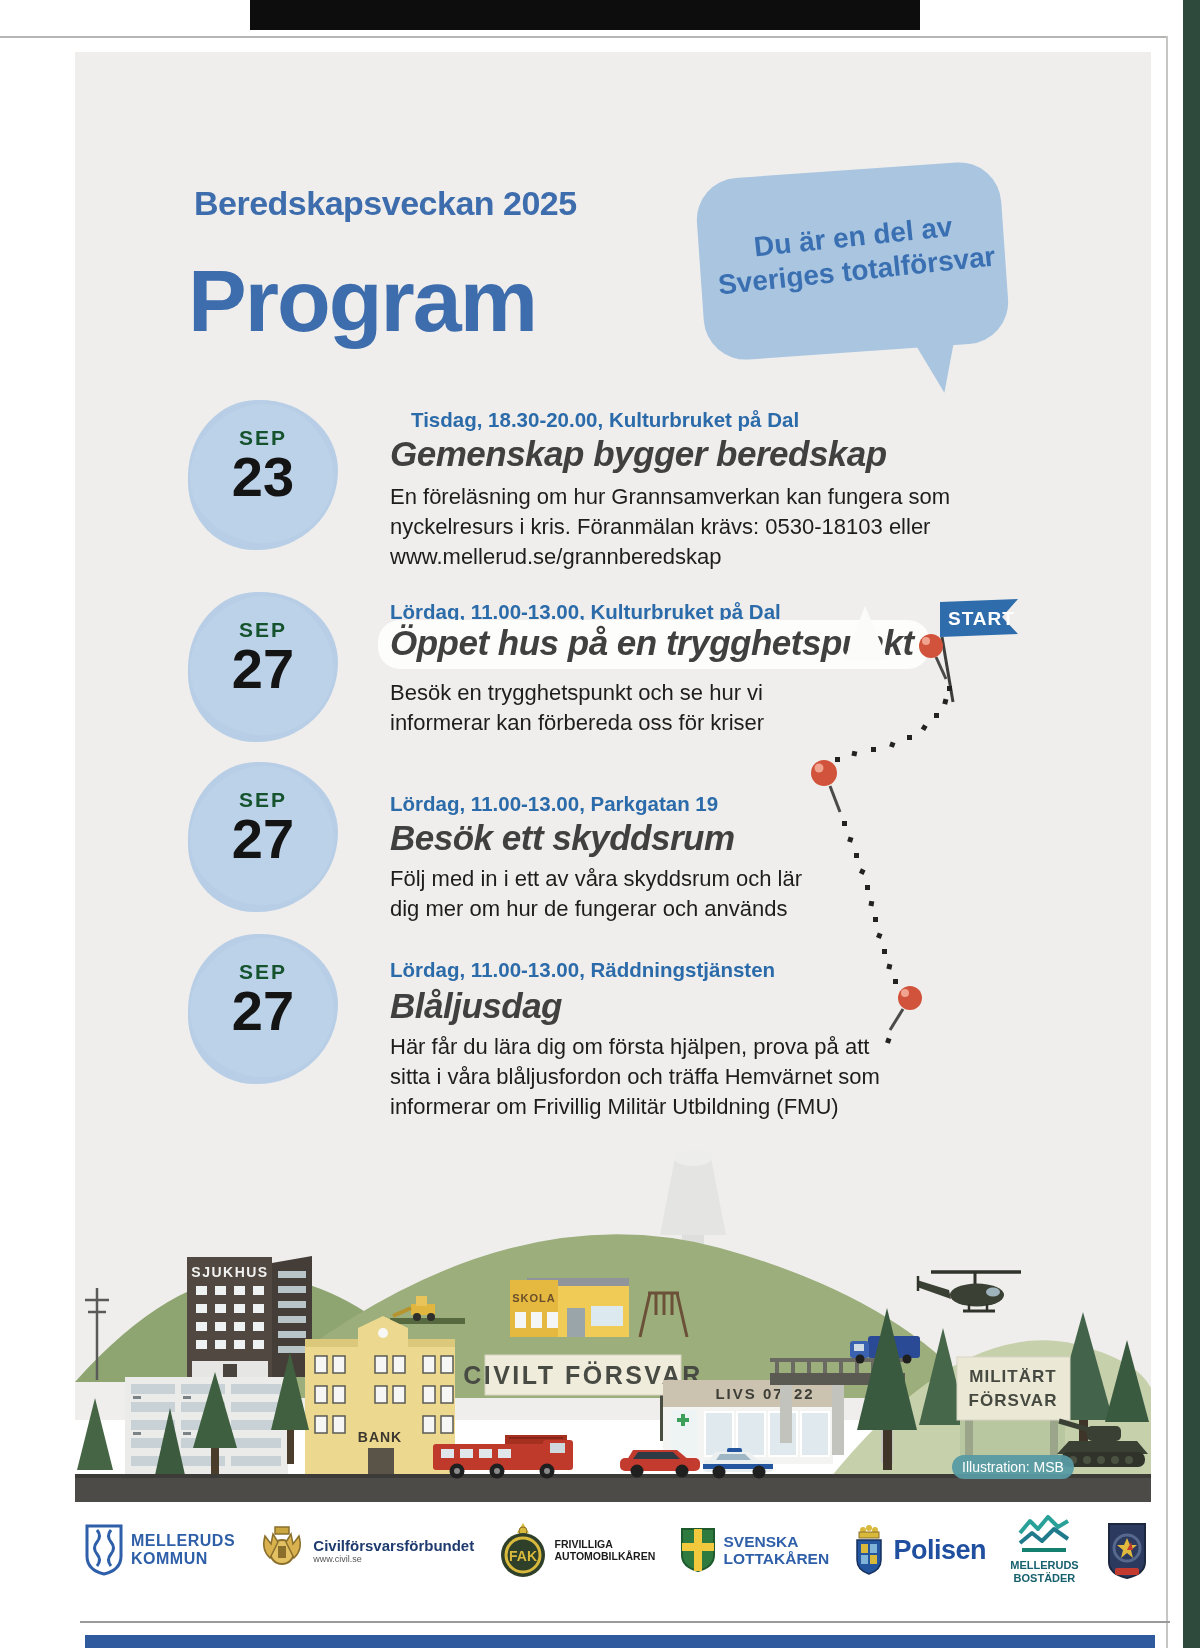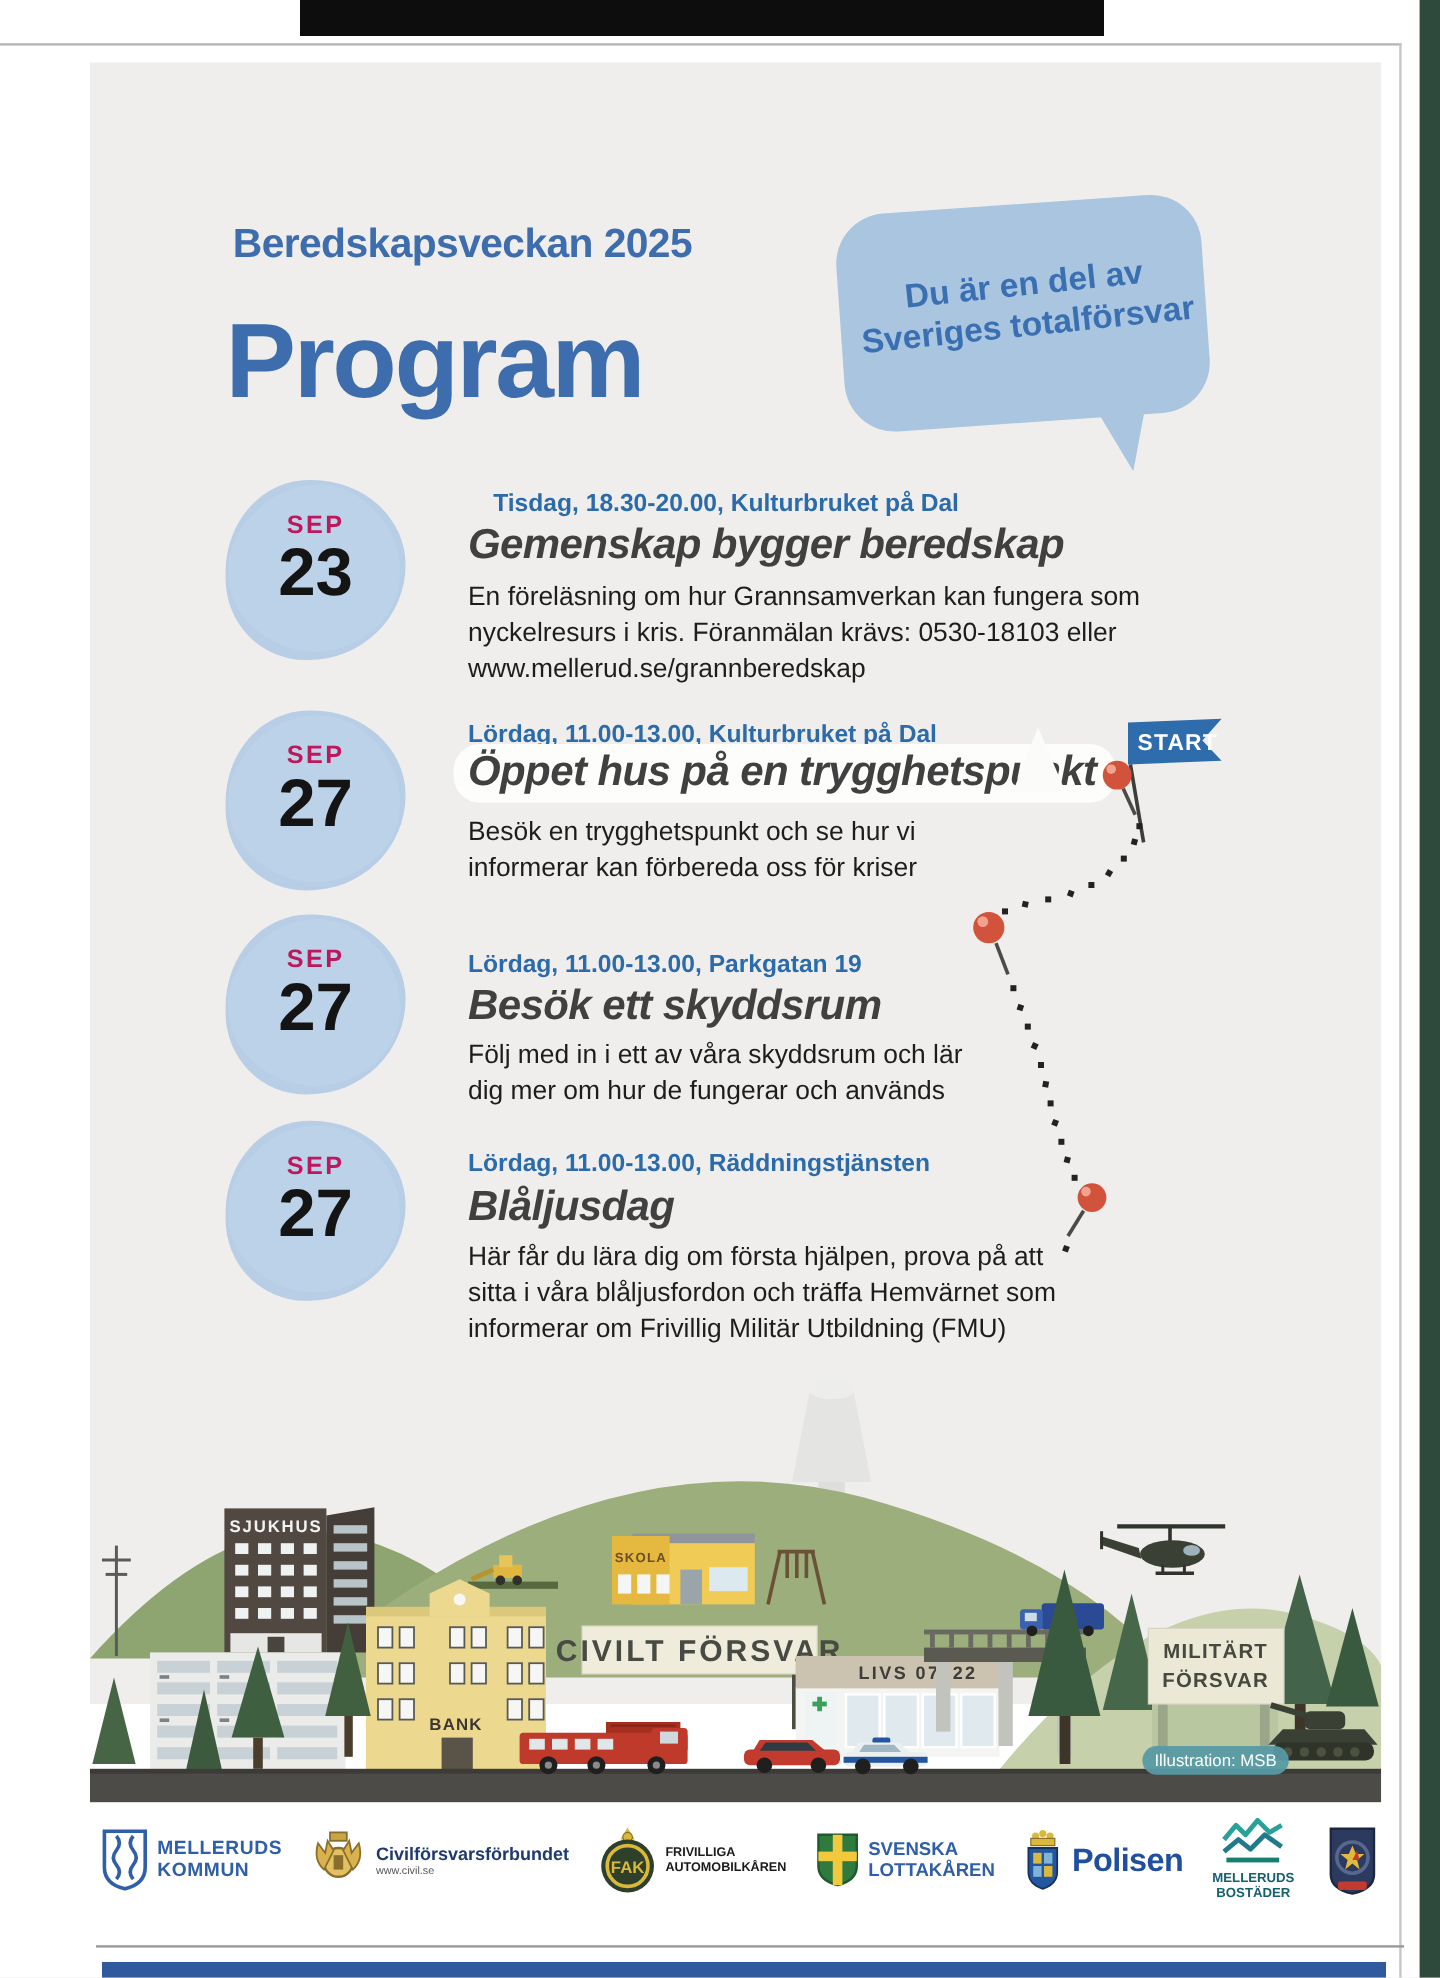--- a/index.html
+++ b/index.html
@@ -24,21 +24,21 @@
   .bubble-tail{left:848px;top:288px;width:0;height:0;border-left:14px solid transparent;
           border-right:26px solid transparent;border-top:52px solid #a9c5e0;transform:rotate(-16deg);}
   .bubble-text{left:630px;top:168px;width:300px;text-align:center;transform:rotate(-6deg);
           font-size:28px;font-weight:bold;color:#3a70b2;line-height:1.22;}
 
   
   .badge{width:150px;height:150px;}
   .badge .blob{position:absolute;inset:0;background:#b7cee6;border-radius:47% 53% 55% 45%/52% 48% 54% 46%;}
   .badge .blob2{position:absolute;inset:5px;background:#bcd2e8;border-radius:47% 53% 55% 45%/52% 48% 54% 46%;transform:rotate(40deg);}
   .badge .inner{position:absolute;inset:0;text-align:center;}
-  .badge .month{display:block;margin-top:26px;font-size:21px;font-weight:bold;letter-spacing:2px;color:#be185d;}
+  .badge .month{display:block;margin-top:26px;font-size:21px;font-weight:bold;letter-spacing:2px;color:#14532d;}
   .badge .day{display:block;margin-top:0px;font-size:56px;font-weight:bold;color:#141414;line-height:0.95;}
   .b1{left:113px;top:348px;} .b2{left:113px;top:540px;} .b3{left:113px;top:710px;} .b4{left:113px;top:882px;}
 
   .ev-header{left:315px;width:600px;font-size:20.5px;font-weight:600;color:#2c6baa;}
   .ev-title{left:315px;width:640px;font-size:35px;font-style:italic;font-weight:600;color:#404040;letter-spacing:-0.5px;}
   .ev-body{left:315px;width:580px;font-size:22px;color:#1d1d1d;line-height:30px;}
   .h1{top:356px;margin-left:21px;} .t1{top:382px;} .d1{top:430px;}
   .h2{top:548px;} .t2{top:568px;} .d2{top:626px;}
   .h3{top:740px;} .t3{top:766px;} .d3{top:812px;}
   .h4{top:906px;} .t4{top:934px;} .d4{top:980px;}

